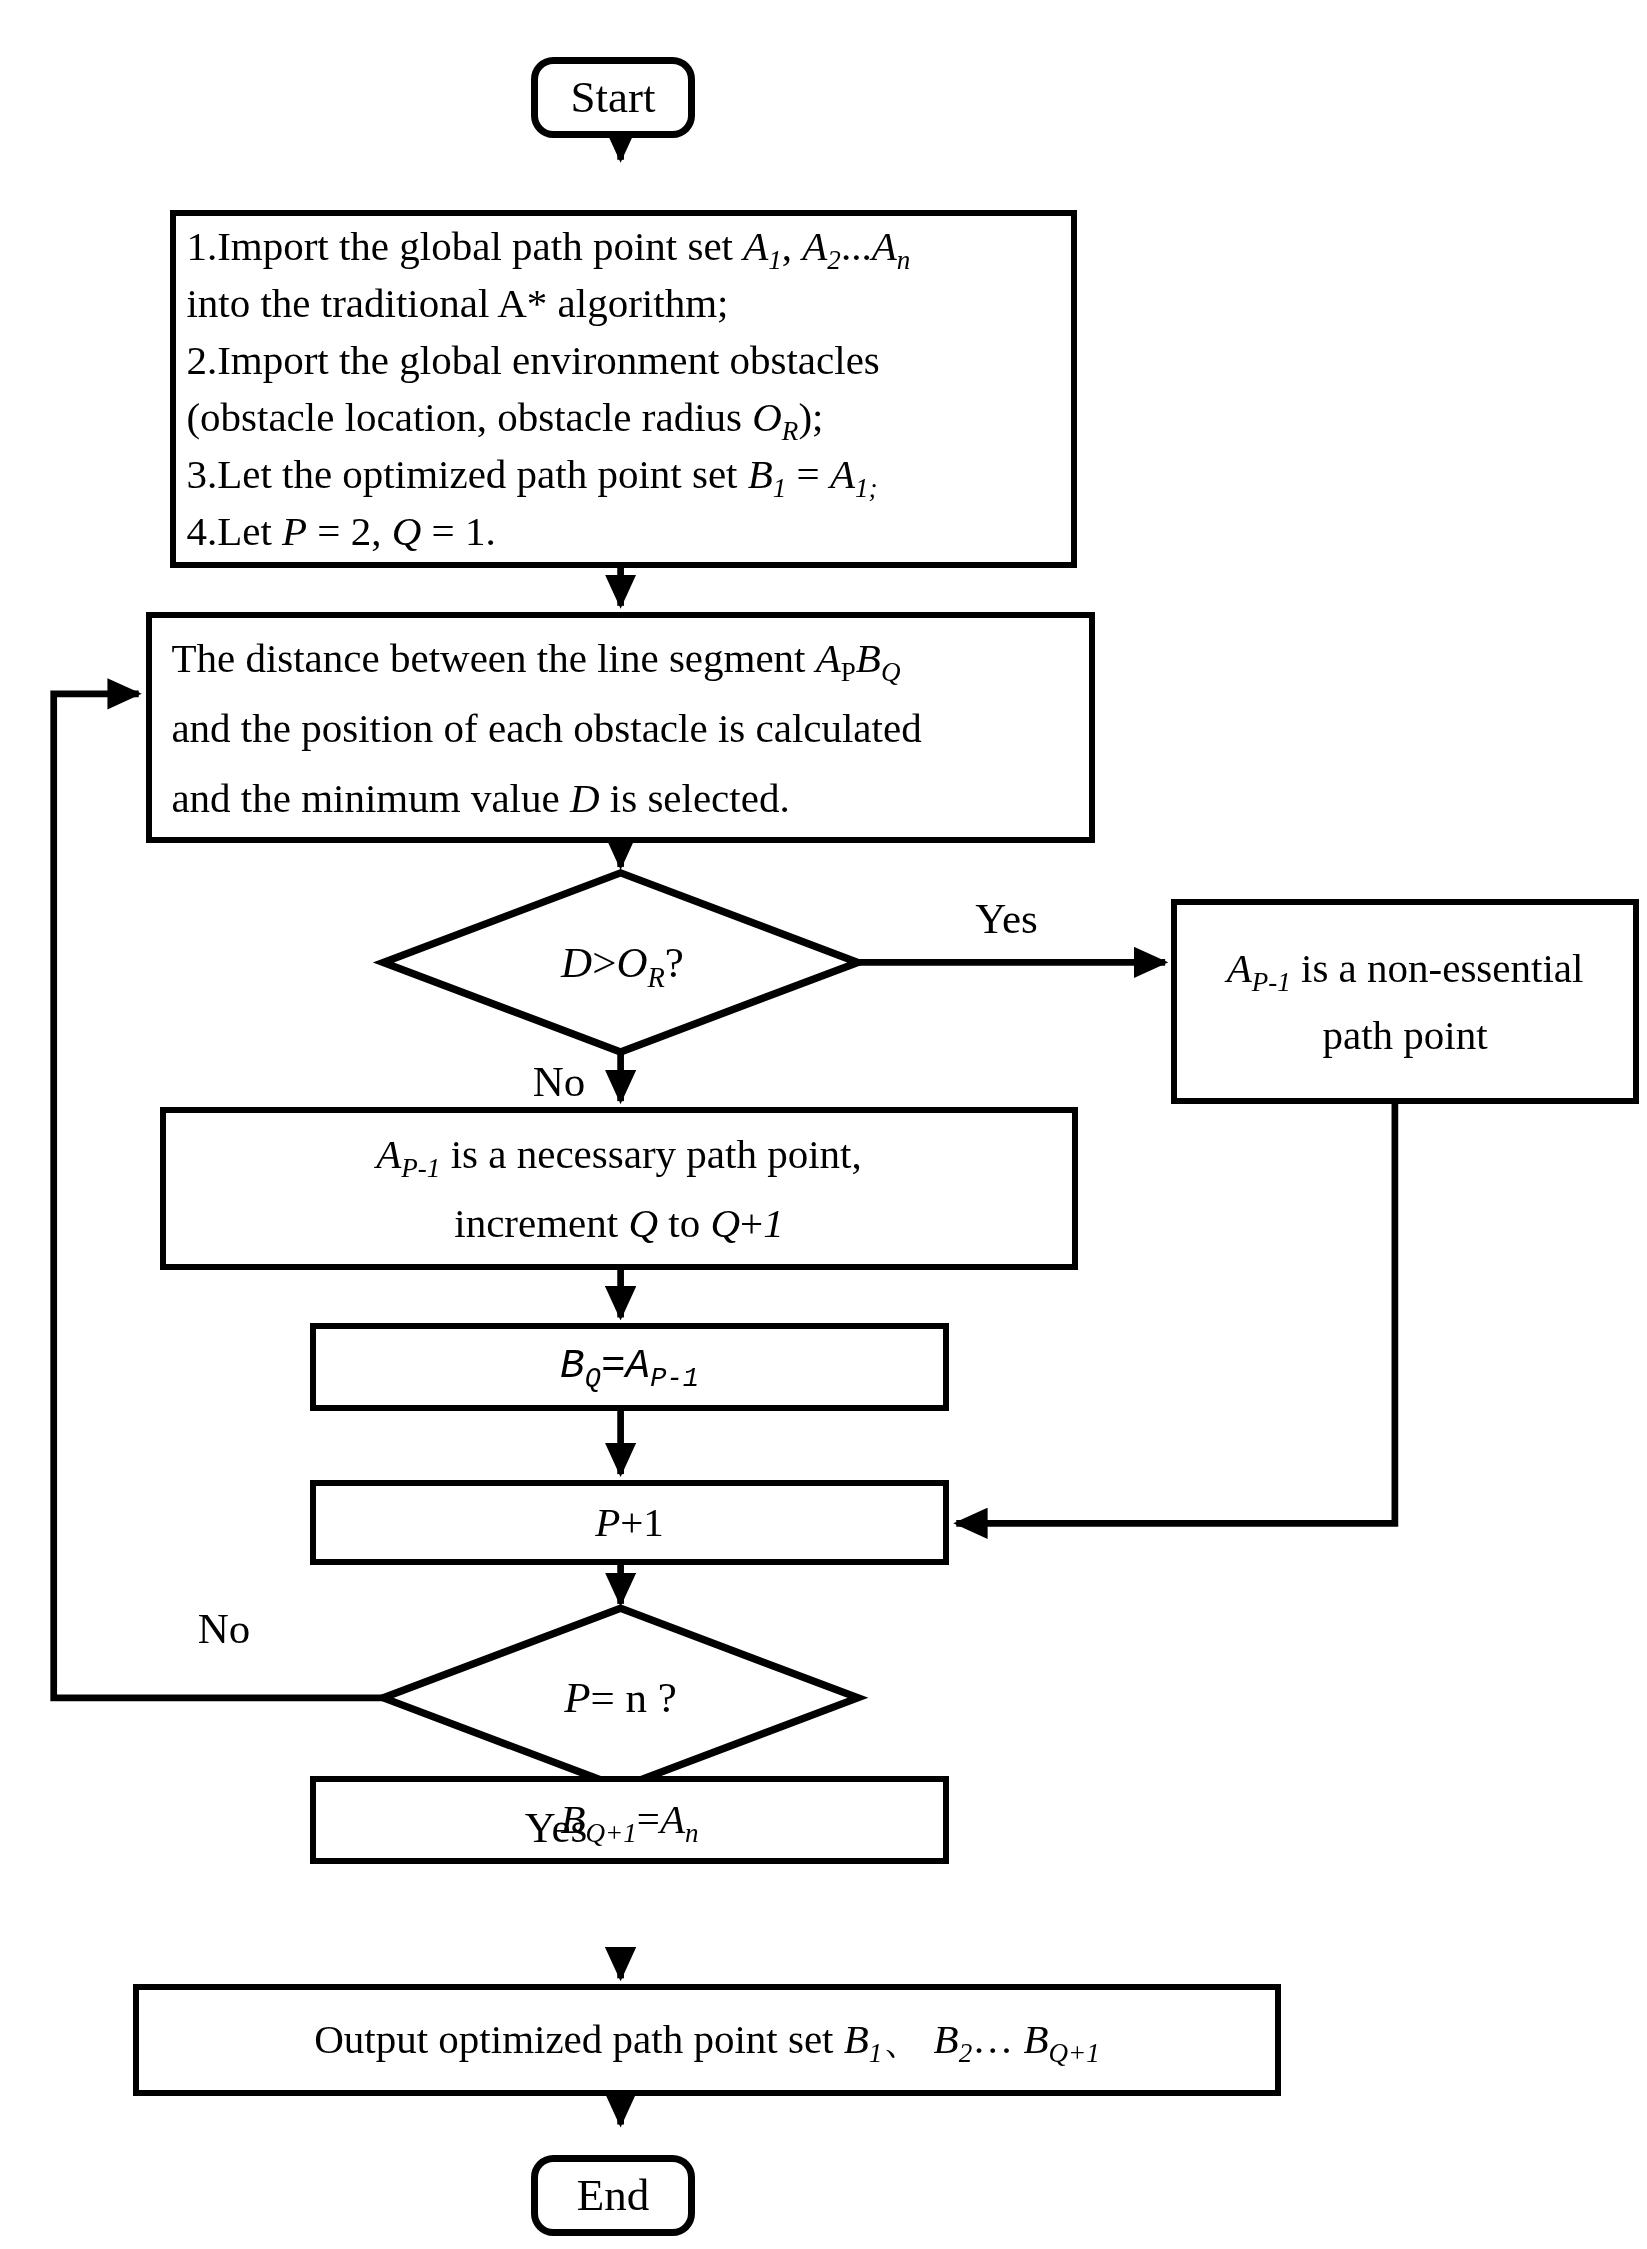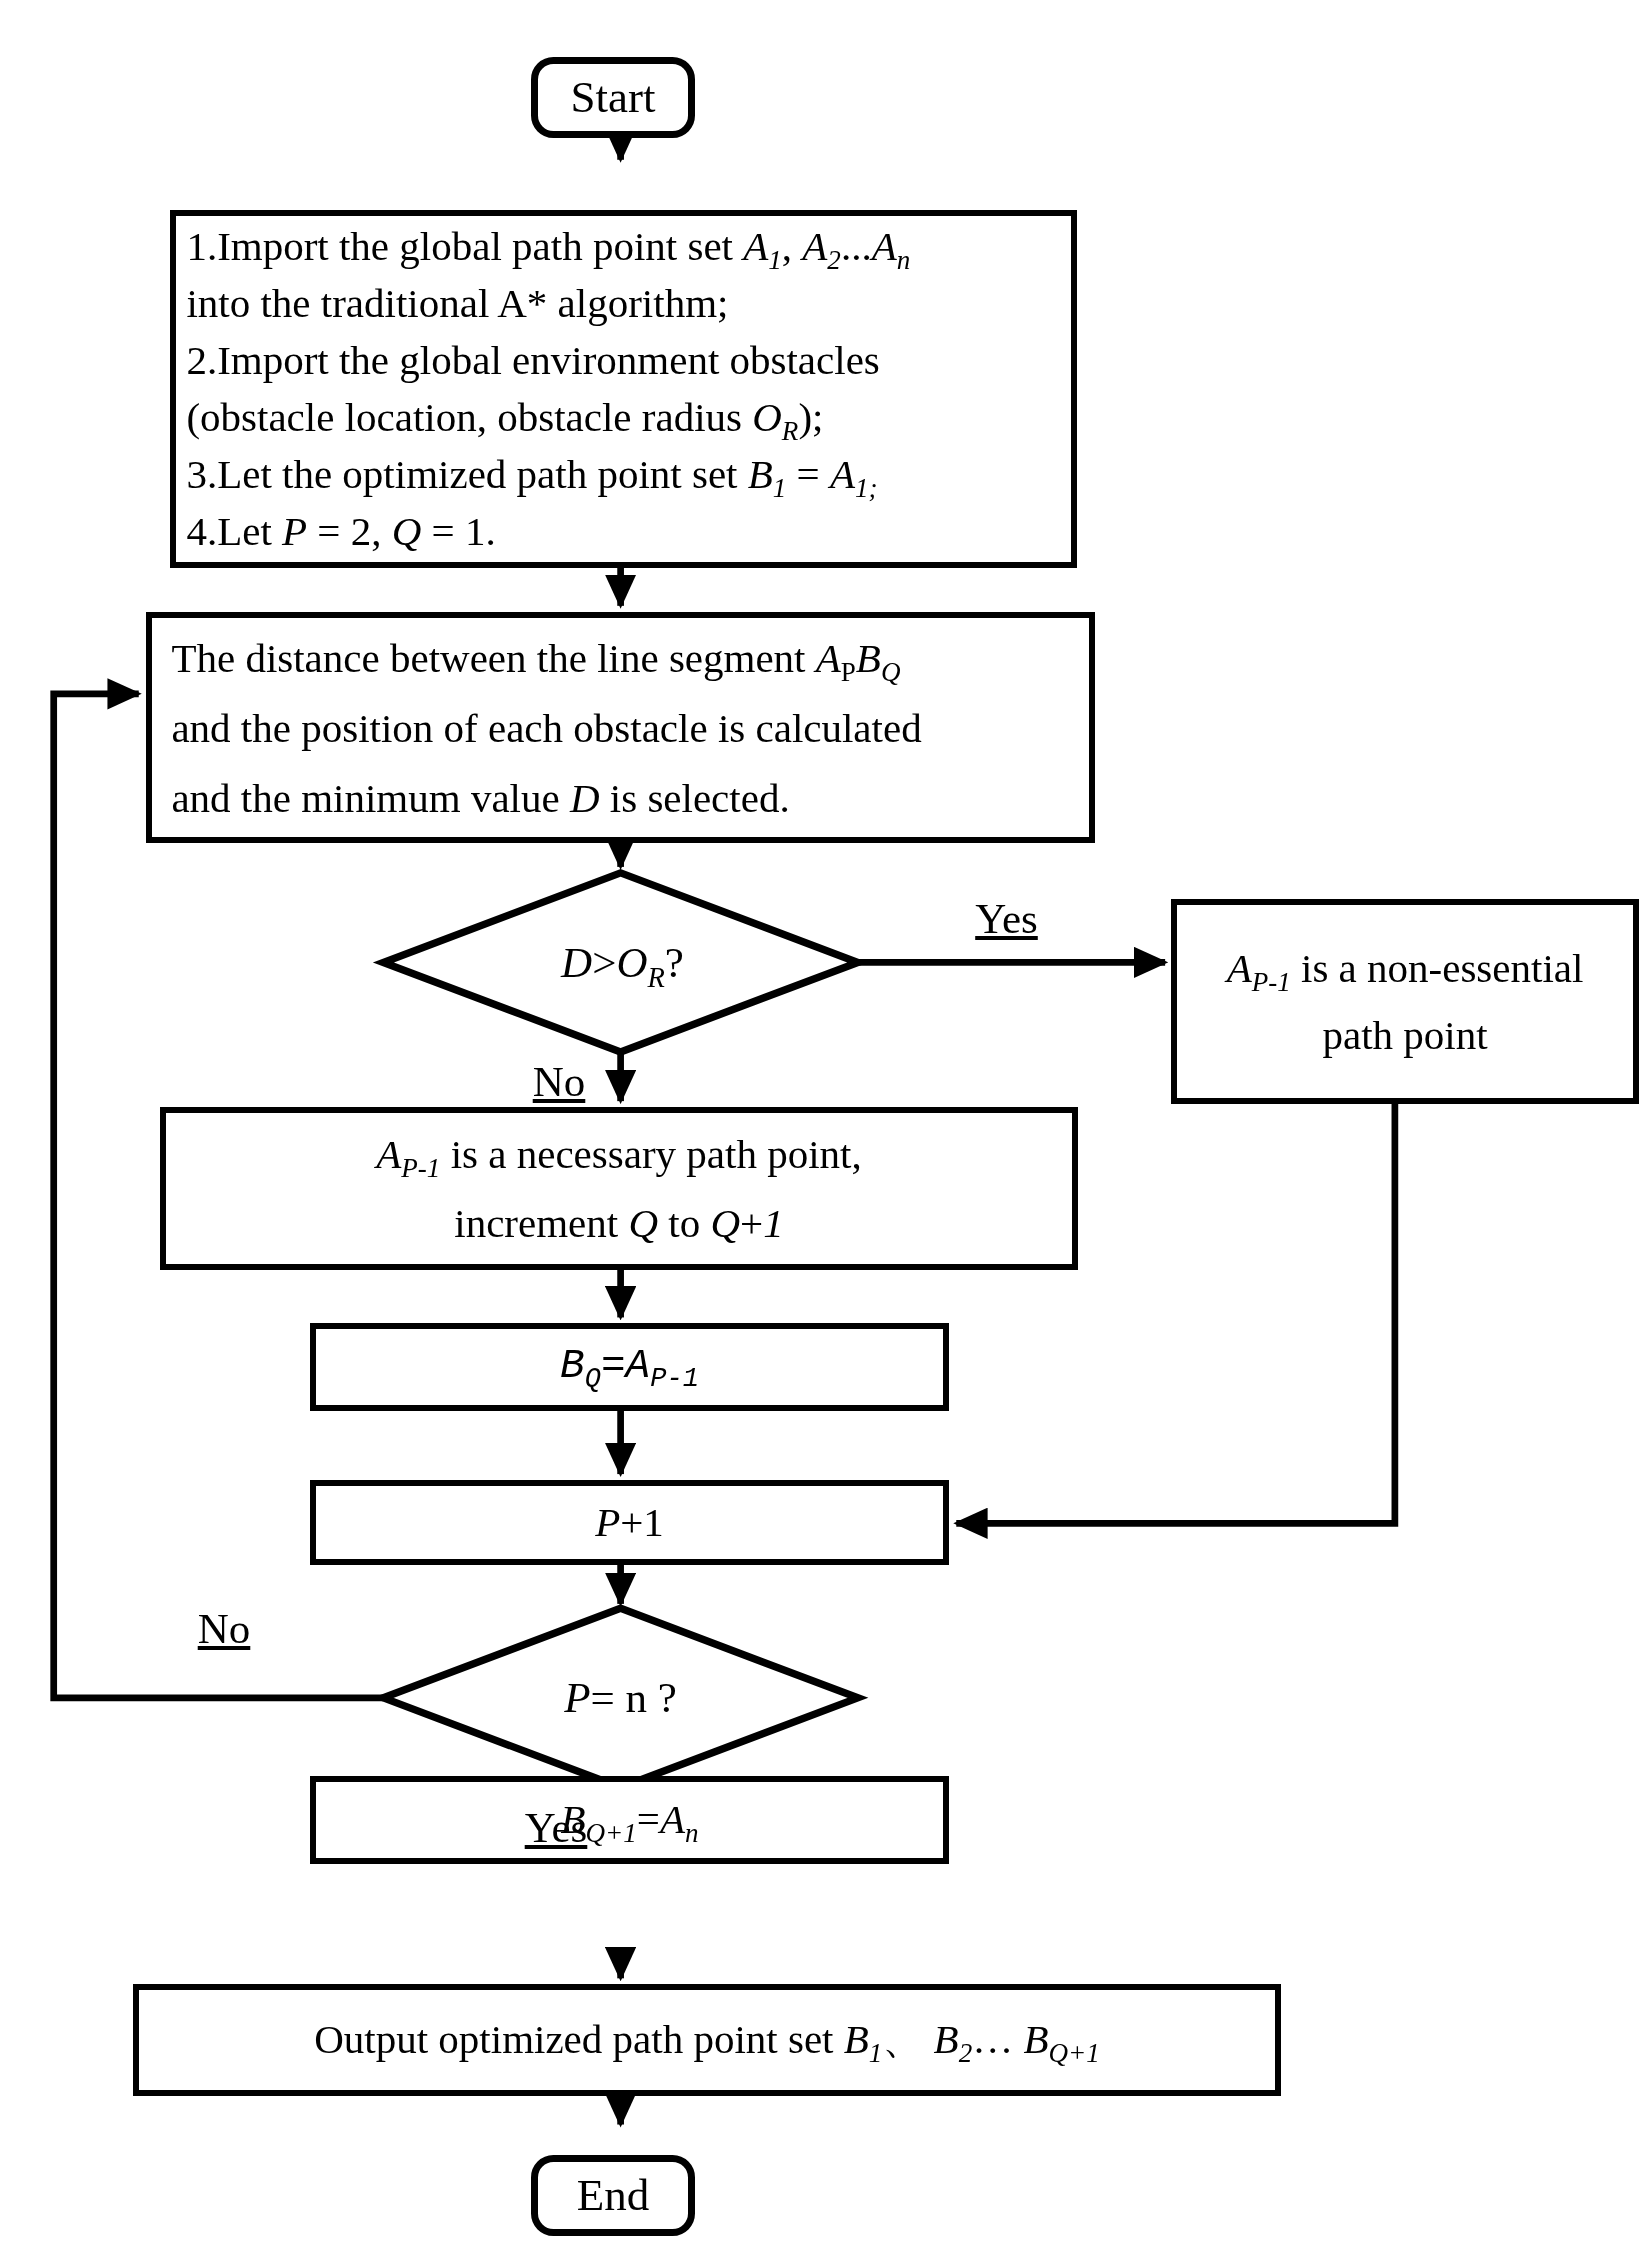--- a/index.html
+++ b/index.html
@@ -50,21 +50,20 @@
     justify-content: center;
     font-size: 43px;
     background: transparent;
     border: none;
   }
   .edge-label {
     position: absolute;
     font-size: 43px;
     line-height: 1.1;
     text-align: center;
-    text-decoration: underline;
   }
   sub {
     font-size: 0.66em;
     line-height: 0;
   }
   i sub, sub i { font-style: italic; }
 </style>
 </head>
 <body>
 

